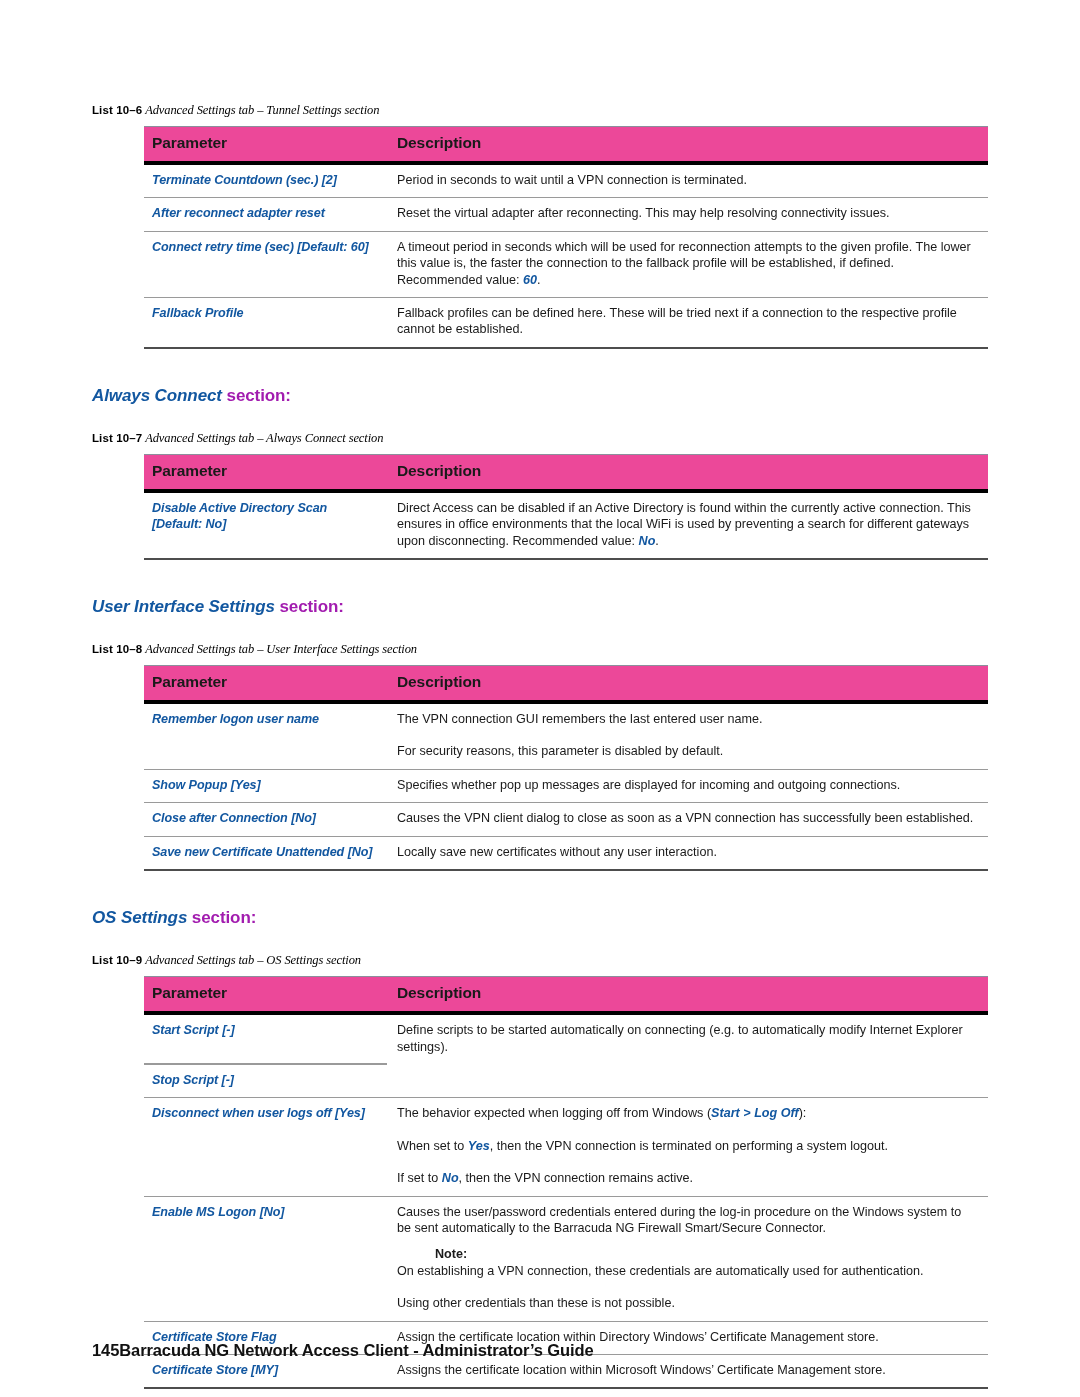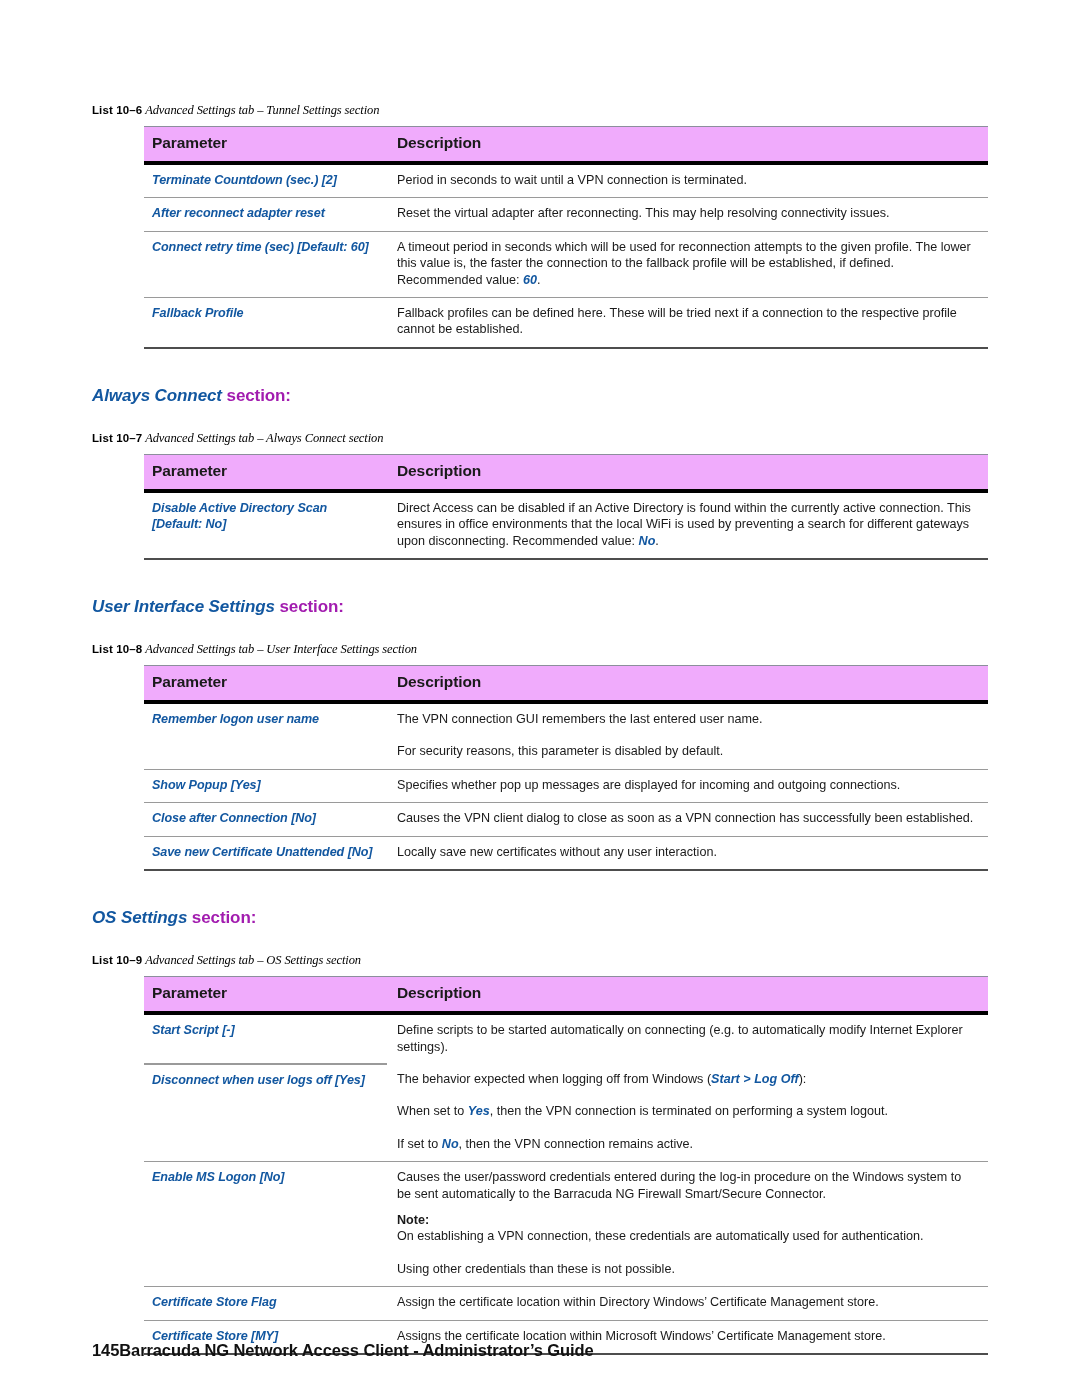--- a/index.html
+++ b/index.html
@@ -55,21 +55,21 @@
   .tbl {
     margin-left: 52px;
     width: 844px;
     border-collapse: collapse;
     table-layout: fixed;
   }
   .tbl .col-param { width: 243px; }
   .tbl .col-desc  { width: 601px; }
 
   .tbl thead th {
-    background: #f0abfc;
+    background: #ec4899;
     border-top: 1.5px solid #8c8f9c;
     border-bottom: 4px solid #000000;
     padding: 7px 0 9px 8px;
     text-align: left;
     vertical-align: bottom;
     font-size: 15.5px;
     font-weight: bold;
     color: #1a1a1a;
     letter-spacing: -0.1px;
   }
@@ -98,20 +98,21 @@
   
   .em-blue {
     color: #1257a0;
     font-weight: bold;
     font-style: italic;
   }
   .note-label {
     display: block;
     font-weight: bold;
     margin-top: 10px;
+    margin-left: 38px;
   }
   .desc-p { margin: 0; }
   .desc-p + .desc-p { margin-top: 16px; }
   .desc-gap { margin-top: 10px; }
 
   
   tr.half-rule > td.col-param { border-bottom: 2.5px solid #9a9a9a; }
   tr.half-rule > td.col-desc  { border-bottom: none; }
 
   
@@ -335,20 +336,29 @@
           <td class="col-param">
             <span class="param">Start Script</span>
             <span class="param pdefault">[-]</span>
           </td>
           <td class="col-desc">
             <span>Define scripts to be started automatically on connecting (e.g. to automatically modify Internet Explorer settings).</span>
           </td>
         </tr>
         <tr>
           <td class="col-param">
+            <span class="param">Stop Script</span>
+            <span class="param pdefault">[-]</span>
+          </td>
+          <td class="col-desc">
+            <span></span>
+          </td>
+        </tr>
+        <tr>
+          <td class="col-param">
             <span class="param">Disconnect when user logs off</span>
             <span class="param pdefault">[Yes]</span>
           </td>
           <td class="col-desc">
             <div class="desc-p"><span>The behavior expected when logging off from Windows (</span><span class="em-blue">Start &gt; Log Off</span><span>):</span></div>
             <div class="desc-p"><span>When set to </span><span class="em-blue">Yes</span><span>, then the VPN connection is terminated on performing a system logout.</span></div>
             <div class="desc-p"><span>If set to </span><span class="em-blue">No</span><span>, then the VPN connection remains active.</span></div>
           </td>
         </tr>
         <tr>

